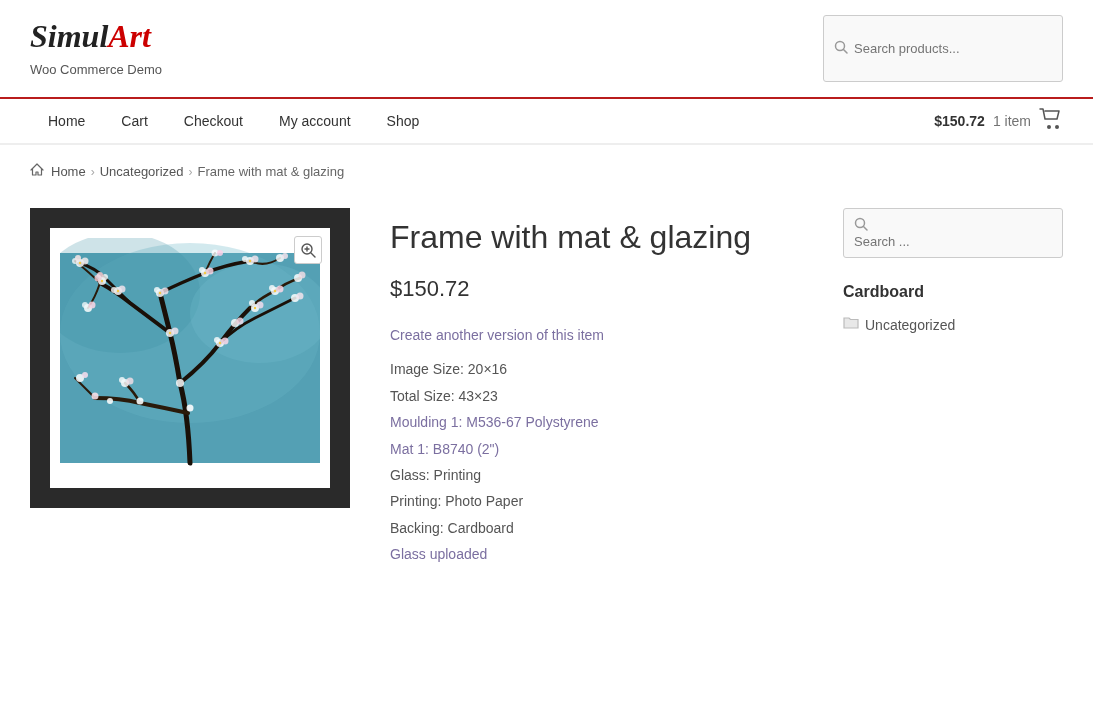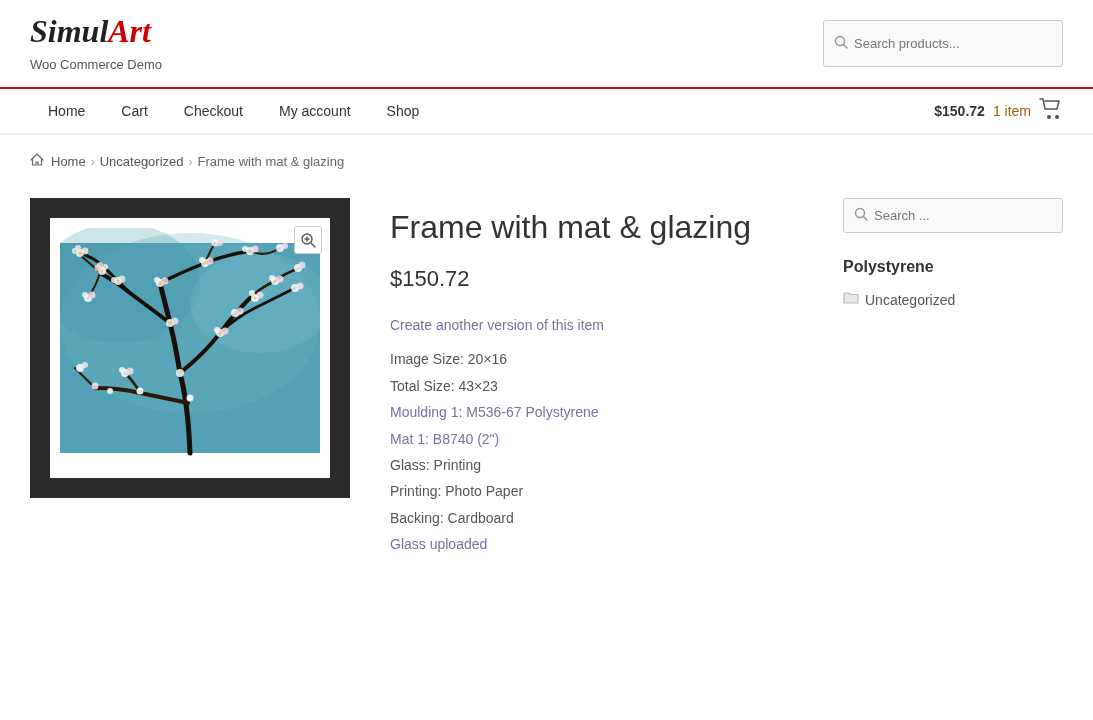--- a/index.html
+++ b/index.html
@@ -16,21 +16,21 @@
     .logo-area { display: flex; flex-direction: column; }
     .logo-text { font-size: 32px; font-weight: bold; line-height: 1; }
     .logo-simul { color: #222; font-family: Georgia, serif; font-style: italic; }
     .logo-art { color: #cc0000; font-family: Georgia, serif; font-style: italic; }
     .logo-sub { font-size: 13px; color: #555; margin-top: 10px; }
     .header-search {
       display: flex;
       align-items: center;
       border: 1px solid #ccc;
       border-radius: 3px;
-      padding: 14px 10px;
+      padding: 24px 10px;
       width: 240px;
       background: #f9f9f9;
     }
     .header-search input {
       border: none;
       background: transparent;
       outline: none;
       width: 100%;
       font-size: 13px;
       color: #666;
@@ -54,21 +54,21 @@
       font-size: 14px;
       cursor: pointer;
     }
     .nav-cart {
       display: flex;
       align-items: center;
       gap: 8px;
       font-size: 14px;
     }
     .cart-amount { font-weight: bold; }
-    .cart-count { color: #a16207; }
+    .cart-count { color: #737373; }
     .cart-icon-wrap { font-size: 20px; color: #555; }
 
     
     .breadcrumb {
       display: flex;
       align-items: center;
       gap: 5px;
       padding: 18px 30px;
       font-size: 13px;
       color: #666;
@@ -154,20 +154,21 @@
       width: 220px;
       flex-shrink: 0;
     }
     .sidebar-search {
       display: flex;
       border: 1px solid #ccc;
       border-radius: 3px;
       padding: 8px 10px;
       margin-bottom: 25px;
       background: #f9f9f9;
+      flex-direction: column;
     }
     .sidebar-search input {
       border: none;
       background: transparent;
       outline: none;
       width: 100%;
       font-size: 13px;
       color: #666;
     }
     .sidebar-search-icon { color: #999; margin-right: 6px; }
@@ -396,21 +397,21 @@
   <div class="sidebar">
     <div class="sidebar-search">
       <span class="sidebar-search-icon">
         <svg width="14" height="14" viewBox="0 0 14 14" fill="none">
           <circle cx="6" cy="6" r="4.5" stroke="#999" stroke-width="1.5"></circle>
           <line x1="9.5" y1="9.5" x2="13" y2="13" stroke="#999" stroke-width="1.5" stroke-linecap="round"></line>
         </svg>
       </span>
       <input type="text" placeholder="Search ..." style="">
     </div>
-    <div class="sidebar-section-title">Polystyrene</div>
+    <div class="sidebar-section-title">Cardboard</div>
     <div class="sidebar-category">
       <span class="folder-icon">
         <svg width="16" height="14" viewBox="0 0 16 14" fill="none">
           <path d="M1 2h5l1.5 1.5H15V12H1V2z" stroke="#bbb" stroke-width="1.2" fill="#e8e8e8"></path>
         </svg>
       </span>
       <a href="#" class="category-link">Uncategorized</a>
     </div>
   </div>
 </div>

